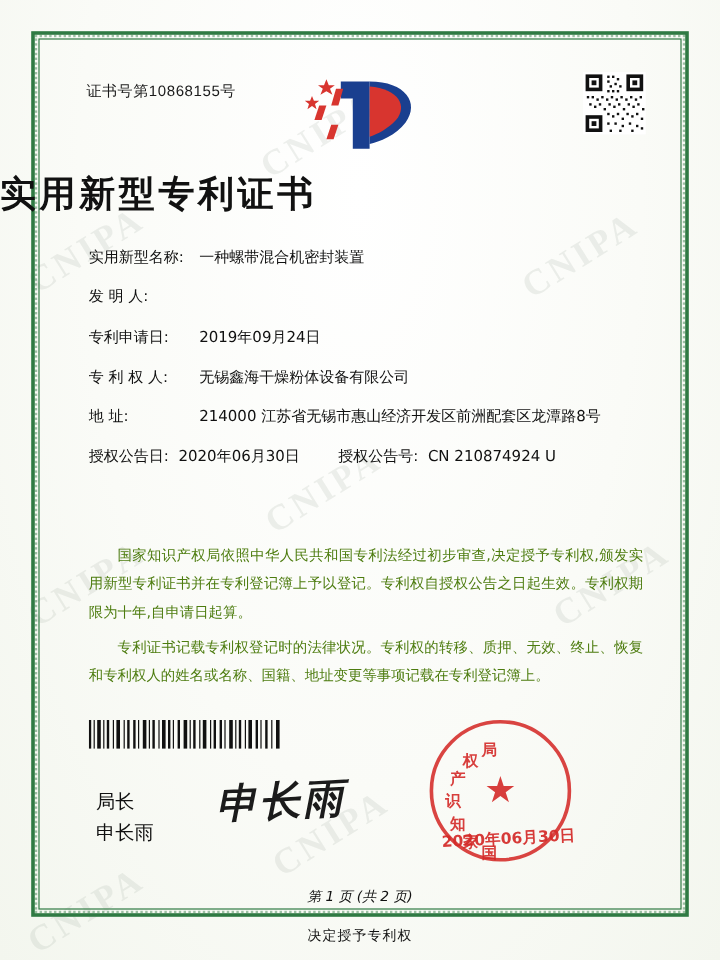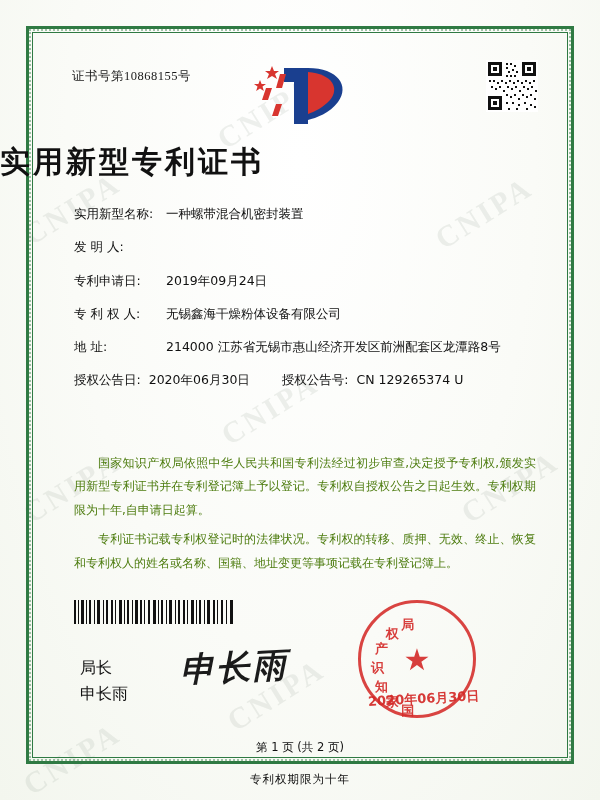--- a/index.html
+++ b/index.html
@@ -84,21 +84,21 @@
     inset: 0;
     z-index: 3;
   }
 
   .cert-no {
     position: absolute;
     left: 72px;
     top: 68px;
     font-size: 12.5px;
     color: #1a1a1a;
-    font-family: Liberation Serif, serif;
+    font-family: Liberation Sans, sans-serif;
     letter-spacing: 0.5px;
   }
 
   
   .logo {
     position: absolute;
     left: 246px;
     top: 58px;
     width: 110px;
     height: 76px;
@@ -268,20 +268,21 @@
   }
 
   .page-num {
     position: absolute;
     left: 0;
     right: 0;
     top: 740px;
     text-align: center;
     font-size: 11.5px;
     color: #111;
+    font-style: italic;
   }
 
   .footer-note {
     position: absolute;
     left: 0;
     right: 0;
     top: 772px;
     text-align: center;
     font-size: 11.5px;
     color: #111;
@@ -421,21 +422,21 @@
         <div class="f-label">地 址:</div>
         <div class="f-value wrap">214000 江苏省无锡市惠山经济开发区前洲配套区龙潭路8号</div>
       </div>
 
       <div class="field-row">
         <div class="inline-pair">
           <div class="seg-label">授权公告日:</div>
           <div class="seg-value">2020年06月30日</div>
           <div class="seg-second">
             <div class="seg-label">授权公告号:</div>
-            <div class="seg-value">CN 129265374 U</div>
+            <div class="seg-value">CN 210874924 U</div>
           </div>
         </div>
       </div>
 
     </div>
 
     <div class="paragraphs">
       <p>国家知识产权局依照中华人民共和国专利法经过初步审查,决定授予专利权,颁发实用新型专利证书并在专利登记簿上予以登记。专利权自授权公告之日起生效。专利权期限为十年,自申请日起算。</p>
       <p>专利证书记载专利权登记时的法律状况。专利权的转移、质押、无效、终止、恢复和专利权人的姓名或名称、国籍、地址变更等事项记载在专利登记簿上。</p>
     </div>
@@ -501,16 +502,16 @@
         <span style="transform: rotate(-24deg) translate(-46px) rotate(24deg);">知</span>
         <span style="transform: rotate(0deg) translate(-46px) rotate(0deg);">识</span>
         <span style="transform: rotate(24deg) translate(-46px) rotate(-24deg);">产</span>
         <span style="transform: rotate(47deg) translate(-46px) rotate(-47deg);">权</span>
         <span style="transform: rotate(70deg) translate(-46px) rotate(-70deg);">局</span>
       </div>
     </div>
     <div class="seal-date">2020年06月30日</div>
 
     <div class="page-num">第 1 页 (共 2 页)</div>
-    <div class="footer-note">专利权期限为十年</div>
+    <div class="footer-note">决定授予专利权</div>
 
   </div>
 </div>
 
 </body></html>

